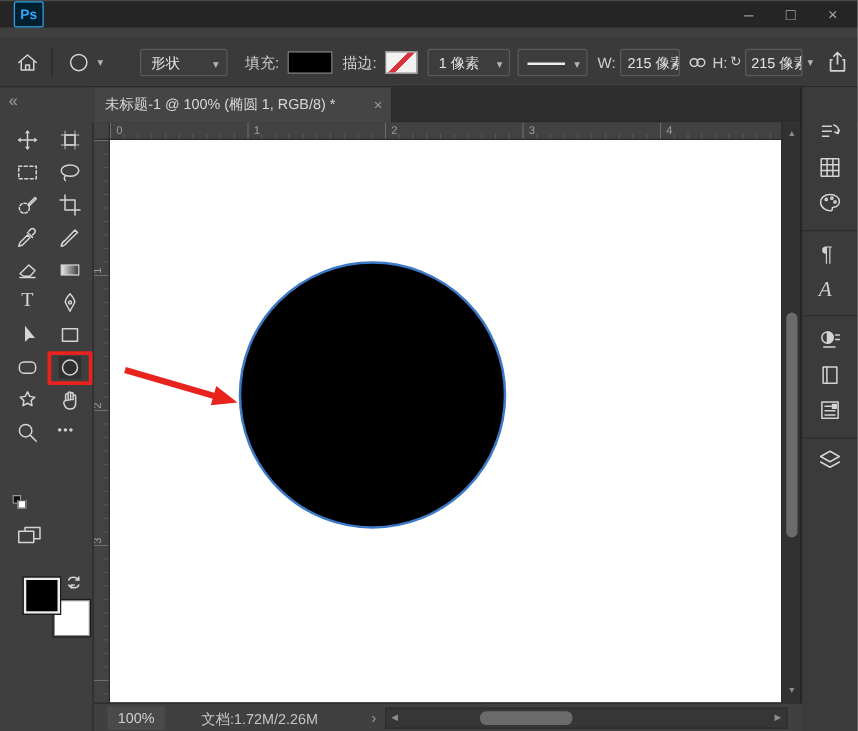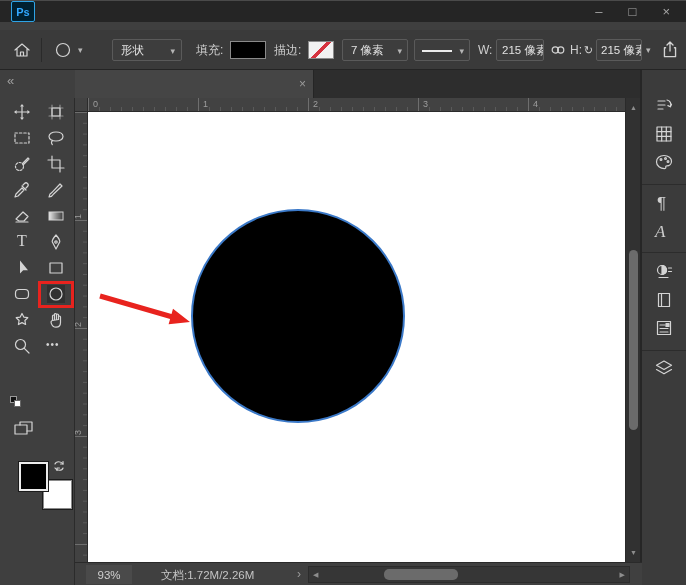--- a/index.html
+++ b/index.html
@@ -102,21 +102,21 @@
     </div>
 
     <span class="ob-label" style="left:196px;top:13px">填充:</span>
     <div style="position:absolute;left:230px;top:11px;width:36px;height:18px;background:#000;border:1px solid #8a8a8a"></div>
 
     <span class="ob-label" style="left:274px;top:13px">描边:</span>
     <div style="position:absolute;left:308px;top:11px;width:26px;height:18px;background:#f2f2f2;border:1px solid #8a8a8a;
          background-image:linear-gradient(135deg,transparent 43%,#d6333f 43% 57%,transparent 57%)"></div>
 
     <div class="ob-field" style="left:342px;width:66px;padding-left:8px">
-      <span>7 像素</span>
+      <span>1 像素</span>
       <span class="chev" style="right:5px;top:7px">▾</span>
     </div>
 
     <div class="ob-field" style="left:414px;width:56px">
       <div style="position:absolute;left:7px;top:10px;width:30px;height:2px;background:#ececec"></div>
       <span class="chev" style="right:5px;top:7px">▾</span>
     </div>
 
     <span class="ob-label" style="left:478px;top:13px">W:</span>
     <div class="ob-field" style="left:496px;width:48px;padding-left:5px">
@@ -137,20 +137,21 @@
 
     <svg class="t" style="position:absolute;left:660px;top:10px" width="20" height="20" viewBox="0 0 18 18">
       <path d="M5 7H4v8h10V7h-1M9 10V2M6.3 4.5L9 1.8l2.7 2.7"></path>
     </svg>
   </div>
 
   <div class="abs tabbar">
     <span class="collapse" style="position:absolute;left:7px;top:4px">«</span>
     <div class="tabstrip">
       <div class="doc-tab">
+        <span>未标题-1 @ 100% (椭圆 1, RGB/8) *</span>
         <span style="position:absolute;right:7px;top:0;color:#9a9a9a;font-size:12px">×</span>
       </div>
     </div>
     <span class="collapse" style="position:absolute;right:8px;top:4px">«</span>
   </div>
 
   <div class="abs ruler-corner"></div>
   <div class="abs h-ruler">
     <span class="rlabel" style="left:5px;top:2px">0</span>
     <span class="rlabel" style="left:115px;top:2px">1</span>
@@ -363,21 +364,21 @@
     <div class="dock-sep" style="top:280px"></div>
     <div class="dock-btn" style="top:288px">
       <svg class="t" width="20" height="20" viewBox="0 0 20 20">
         <path d="M10 3l7.5 4.2L10 11.4 2.5 7.2z"></path>
           <path d="M2.5 11.6l7.5 4.2 7.5-4.2"></path>
       </svg>
     </div>
   </div>
 
   <div class="abs statusbar">
-    <div class="zoom-field">93%</div>
+    <div class="zoom-field">100%</div>
     <span class="doc-info">文档:1.72M/2.26M</span>
     <span style="position:absolute;left:222px;top:4px;color:#9a9a9a;font-size:12px">›</span>
     <div class="h-scroll">
       <span class="sc-arrow" style="left:4px;top:4px">◀</span>
       <div class="h-thumb"></div>
       <span class="sc-arrow" style="right:4px;top:4px">▶</span>
     </div>
   </div>
 
 </div>

